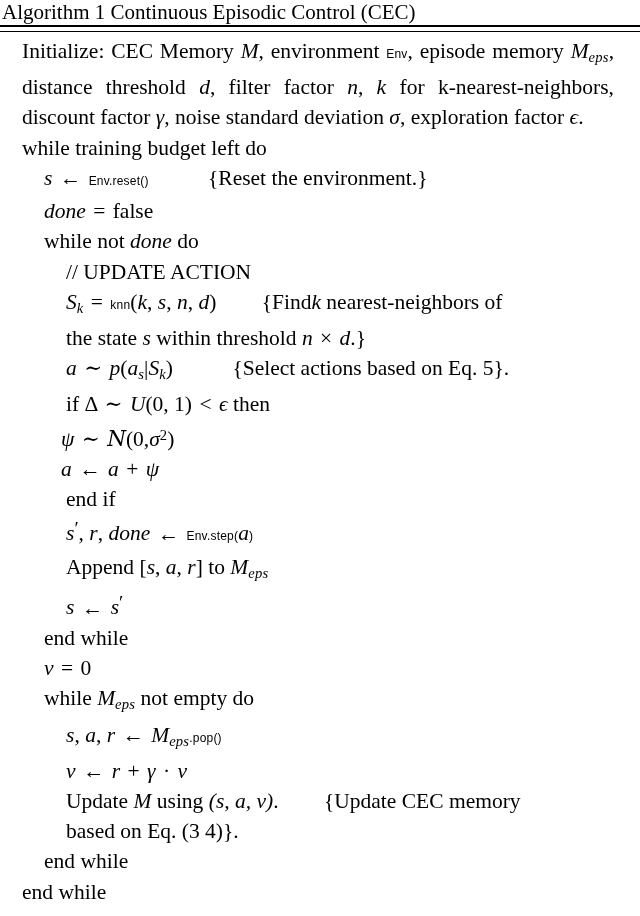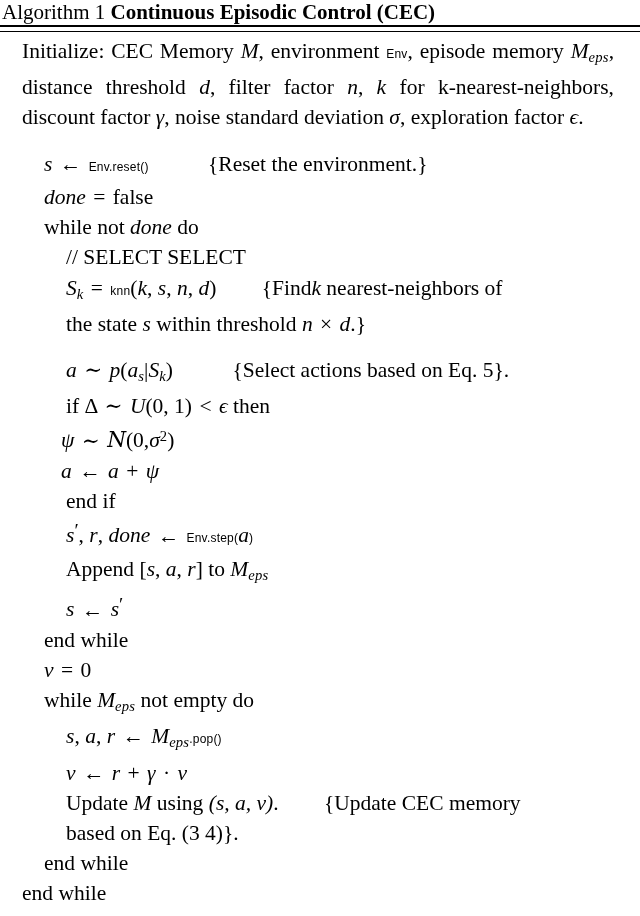--- a/index.html
+++ b/index.html
@@ -26,21 +26,21 @@
   .algo-title {
     font-size: 21px;
     line-height: 22px;
     padding: 1px 0 2px 2px;
     white-space: nowrap;
   }
   .algo-title .label {
     font-weight: normal;
   }
   .algo-title .caption {
-    font-weight: bold;
+    font-weight: normal;
   }
 
   
   .rule-top {
     border-top: 2.2px solid #000;
     margin: 0;
     height: 0;
   }
   .rule-under {
     border-top: 1.4px solid #000;
@@ -79,21 +79,21 @@
 
   
   .with-comment {
     display: block;
     white-space: nowrap;
     position: relative;
   }
   .cmt {
     display: inline-block;
   }
-  .cmt-gap-lg { padding-left: 54px; margin-top: 16px; }
+  .cmt-gap-lg { padding-left: 54px; }
   .cmt-gap-md { padding-left: 40px; }
 
   
   .kw { font-weight: normal; }
   .mathit {
     font-style: italic;
     font-family: "Liberation Serif", "DejaVu Serif", serif;
   }
   .mathup { font-style: normal; }
   .tt {
@@ -149,20 +149,25 @@
       <span class="mathit">M</span><span class="sub">eps</span><span>, distance threshold</span>
       <span class="mathit">d</span><span>, filter factor</span>
       <span class="mathit">n</span><span>,</span>
       <span class="mathit">k</span>
       <span>for k-nearest-neighbors, discount factor</span>
       <span class="mathit">γ</span><span>, noise standard deviation</span>
       <span class="mathit">σ</span><span>, exploration factor</span>
       <span class="mathit">ϵ</span><span>.</span>
     </div>
 
+    <div class="line ind0">
+      <span class="kw">while</span>
+      <span>training budget left</span>
+      <span class="kw">do</span>
+    </div>
 
     <div class="line ind1 with-comment">
       <span class="mathit">s</span>
       <span class="op">←</span>
       <span class="tt">Env.reset()</span>
       <span class="cmt cmt-gap-lg comment-text">{Reset the environment.}</span>
     </div>
 
     <div class="line ind1">
       <span class="mathit">done</span>
@@ -170,21 +175,21 @@
       <span>false</span>
     </div>
 
     <div class="line ind1">
       <span class="kw">while</span>
       <span class="kw">not</span>
       <span class="mathit">done</span>
       <span class="kw">do</span>
     </div>
 
-    <div class="line ind2">// SELECT SELECT</div>
+    <div class="line ind2">// UPDATE ACTION</div>
 
     <div class="line ind2 with-comment">
       <span class="mathit">S</span><span class="sub">k</span>
       <span class="op">=</span>
       <span class="tt">knn</span><span class="mathup">(</span><span class="mathit">k</span><span class="mathup">,&nbsp;</span><span class="mathit">s</span><span class="mathup">,&nbsp;</span><span class="mathit">n</span><span class="mathup">,&nbsp;</span><span class="mathit">d</span><span class="mathup">)</span>
       <span class="cmt cmt-gap-md comment-text">{Find</span><span class="mathit">k</span>
       <span class="comment-text">nearest-neighbors of</span>
     </div>
 
     <div class="line ind2">

